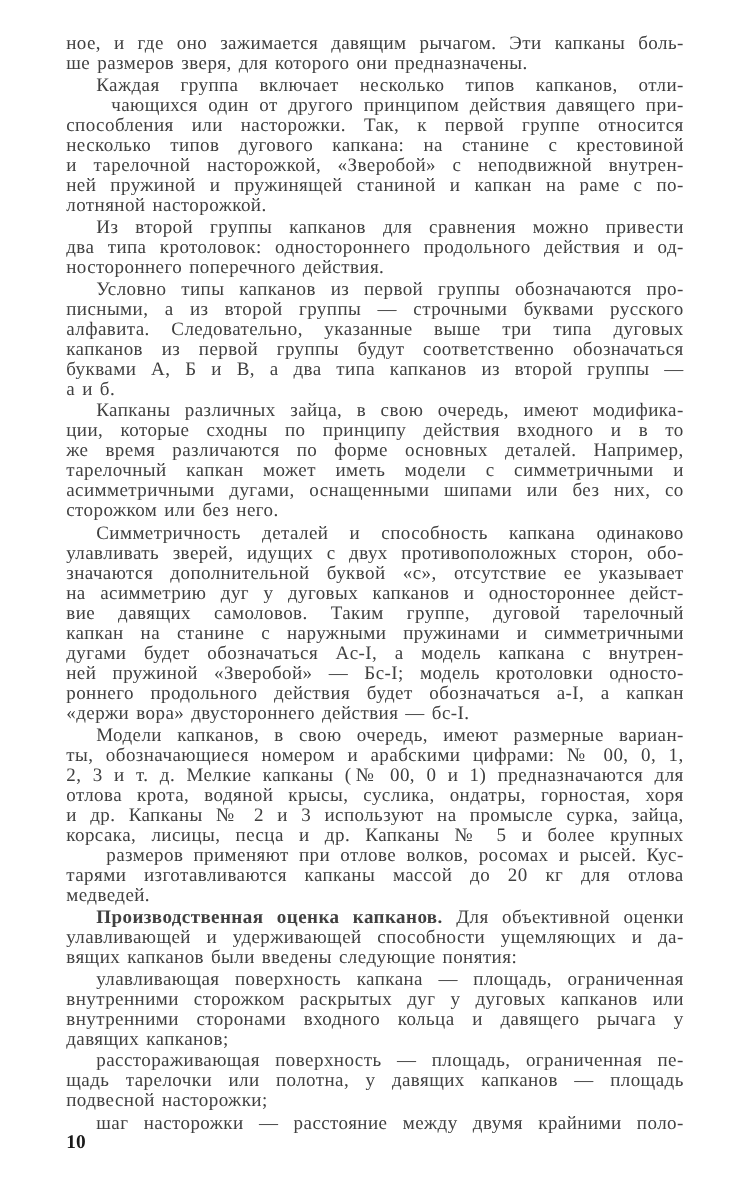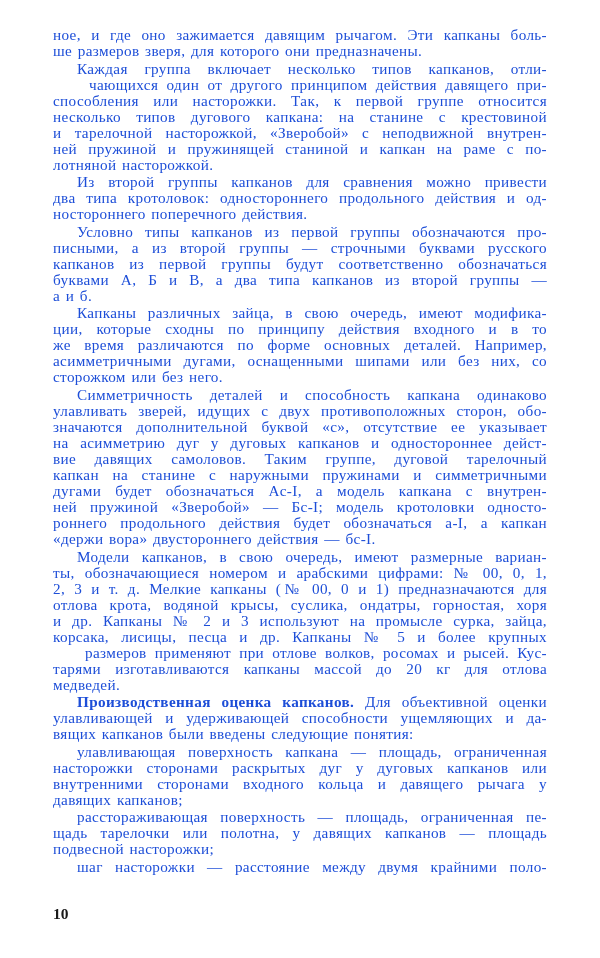--- a/index.html
+++ b/index.html
@@ -5,21 +5,21 @@
   html, body { margin: 0; padding: 0; background: #ffffff; }
   body { width: 600px; height: 958px; overflow: hidden; position: relative; }
   .page {
     position: absolute;
     left: 53px;
     top: 27px;
     width: 494px;
     font-family: "Liberation Serif", "DejaVu Serif", serif;
     font-size: 15.2px;
     line-height: 16.0px;
-    color: #1d4ed8;
+    color: #404040;
     letter-spacing: 0.35px;
     word-spacing: 1.5px;
   }
   .para {
     margin: 0 0 1.6px 0;
     text-align: justify;
     text-indent: 0;
   }
   .line { display: block; text-align: justify; text-align-last: justify; white-space: nowrap; }
   .line.last { text-align-last: left; }
@@ -52,28 +52,30 @@
       <span class="line last">лотняной насторожкой.</span>
     </div>
     <div class="para">
       <span class="line" style="padding-left: 24px; white-space: pre;">Из второй группы капканов для сравнения можно привести</span>
       <span class="line" style="white-space: pre;">два типа кротоловок: одностороннего продольного действия и од-</span>
       <span class="line last">ностороннего поперечного действия.</span>
     </div>
     <div class="para">
       <span class="line" style="padding-left: 24px; white-space: pre;">Условно типы капканов из первой группы обозначаются про-</span>
       <span class="line" style="white-space: pre;">писными, а из второй группы — строчными буквами русского</span>
+      <span class="line" style="white-space: pre;">алфавита. Следовательно, указанные выше три типа дуговых</span>
       <span class="line" style="white-space: pre;">капканов из первой группы будут соответственно обозначаться</span>
       <span class="line" style="white-space: pre;">буквами А, Б и В, а два типа капканов из второй группы —</span>
       <span class="line last">а и б.</span>
     </div>
     <div class="para">
       <span class="line" style="padding-left: 24px; white-space: pre;">Капканы различных зайца, в свою очередь, имеют модифика-</span>
       <span class="line" style="white-space: pre;">ции, которые сходны по принципу действия входного и в то</span>
       <span class="line" style="white-space: pre;">же время различаются по форме основных деталей. Например,</span>
+      <span class="line" style="white-space: pre;">тарелочный капкан может иметь модели с симметричными и</span>
       <span class="line" style="white-space: pre;">асимметричными дугами, оснащенными шипами или без них, со</span>
       <span class="line last">сторожком или без него.</span>
     </div>
     <div class="para">
       <span class="line" style="padding-left: 24px; white-space: pre;">Симметричность деталей и способность капкана одинаково</span>
       <span class="line" style="white-space: pre;">улавливать зверей, идущих с двух противоположных сторон, обо-</span>
       <span class="line" style="white-space: pre;">значаются дополнительной буквой «с», отсутствие ее указывает</span>
       <span class="line" style="white-space: pre;">на асимметрию дуг у дуговых капканов и одностороннее дейст-</span>
       <span class="line" style="white-space: pre;">вие давящих самоловов. Таким группе, дуговой тарелочный</span>
       <span class="line" style="white-space: pre;">капкан на станине с наружными пружинами и симметричными</span>
@@ -93,21 +95,21 @@
       <span class="line" style="white-space: pre;">тарями изготавливаются капканы массой до 20 кг для отлова</span>
       <span class="line last">медведей.</span>
     </div>
     <div class="para">
       <span class="line" style="padding-left: 24px; white-space: pre;"><span class="lead">Производственная оценка капканов.</span><span> Для объективной оценки</span></span>
       <span class="line" style="white-space: pre;">улавливающей и удерживающей способности ущемляющих и да-</span>
       <span class="line last">вящих капканов были введены следующие понятия:</span>
     </div>
     <div class="para">
       <span class="line" style="padding-left: 24px; white-space: pre;">улавливающая поверхность капкана — площадь, ограниченная</span>
-      <span class="line" style="white-space: pre;">насторожки сторонами раскрытых дуг у дуговых капканов или</span>
+      <span class="line" style="white-space: pre;">внутренними сторожком раскрытых дуг у дуговых капканов или</span>
       <span class="line" style="white-space: pre;">внутренними сторонами входного кольца и давящего рычага у</span>
       <span class="line last">давящих капканов;</span>
     </div>
     <div class="para">
       <span class="line" style="padding-left: 24px; white-space: pre;">расстораживающая поверхность — площадь, ограниченная пе-</span>
       <span class="line" style="white-space: pre;">щадь тарелочки или полотна, у давящих капканов — площадь</span>
       <span class="line last">подвесной насторожки;</span>
     </div>
     <div class="para">
       <span class="line" style="padding-left: 24px; white-space: pre;">шаг насторожки — расстояние между двумя крайними поло-</span>

